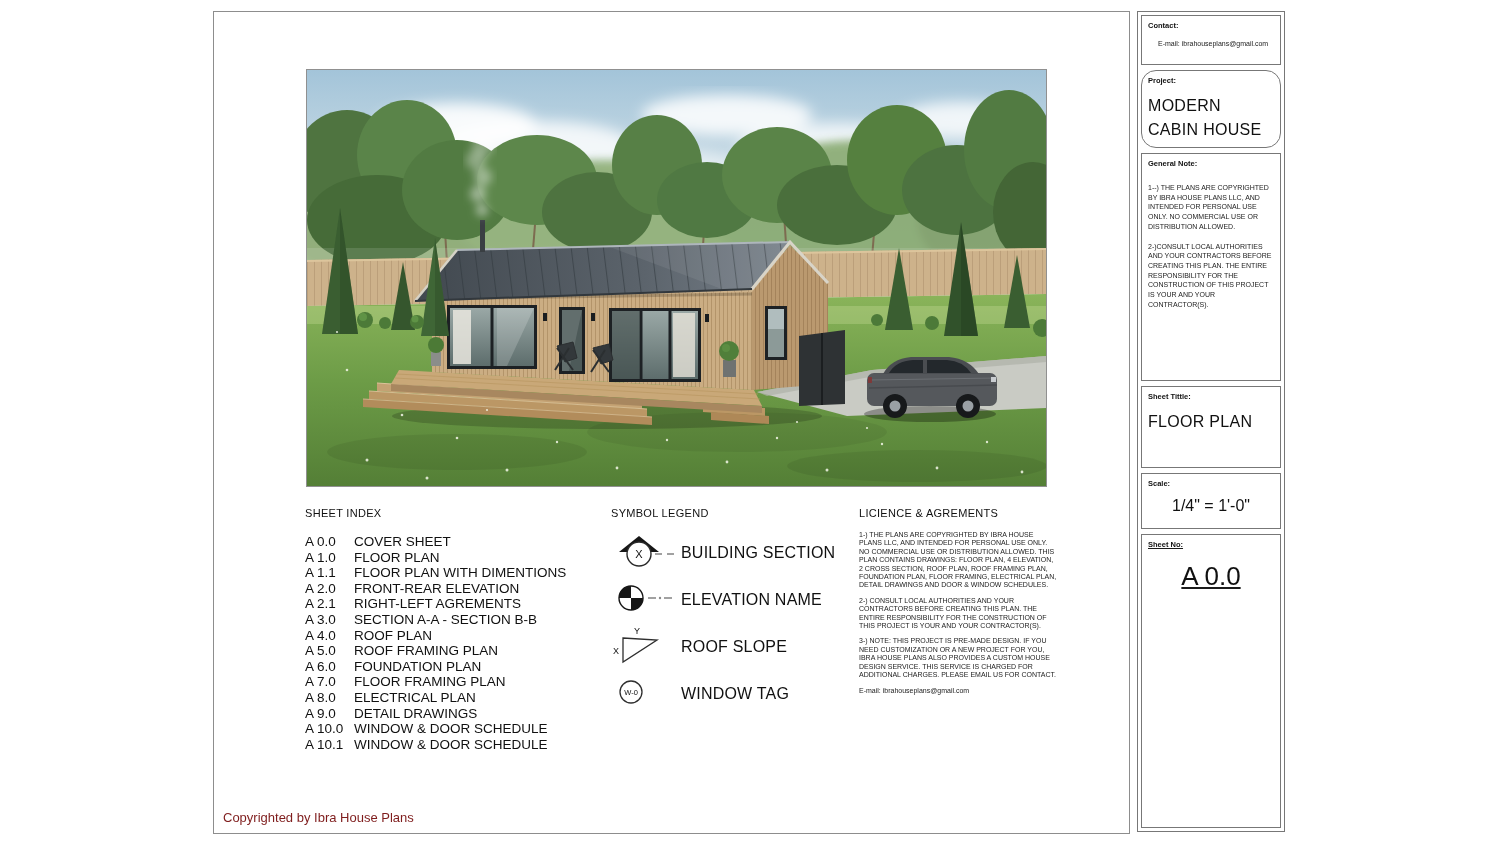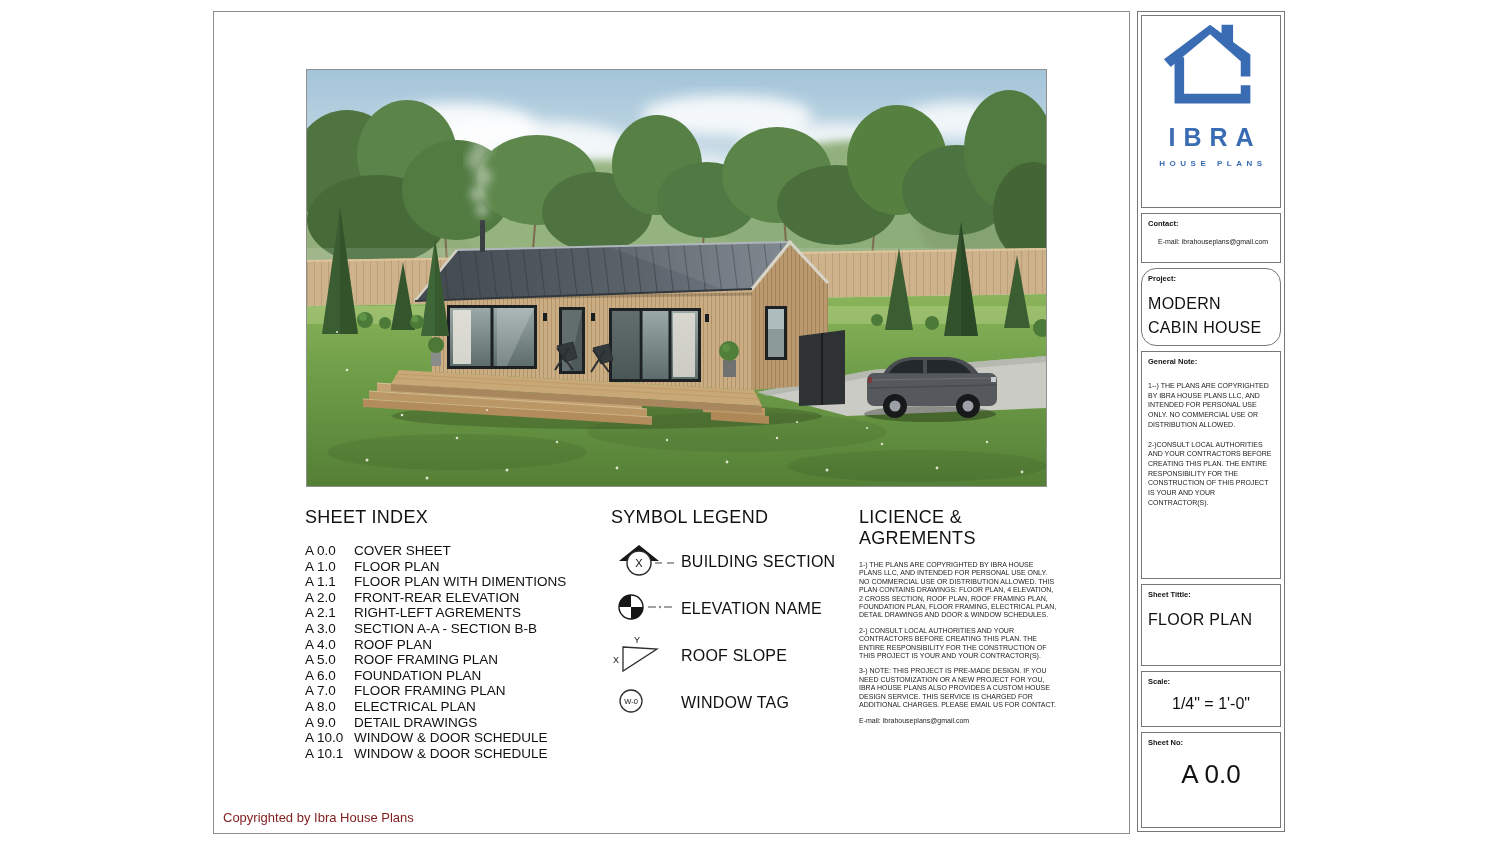--- a/index.html
+++ b/index.html
@@ -3,21 +3,21 @@
 <meta charset="utf-8">
 <style>
   html,body{margin:0;padding:0;background:#fff;}
   body{width:1500px;height:844px;position:relative;overflow:hidden;
        font-family:"Liberation Sans","DejaVu Sans",sans-serif;color:#1b1b1b;}
   .page{position:absolute;left:213px;top:11px;width:915px;height:821px;
         border:1px solid #8d8d8d;background:#fff;}
   .hero{position:absolute;left:92px;top:57px;width:739px;height:416px;
         border:1px solid #909090;overflow:hidden;}
   .hero svg{display:block;}
-  h2.colhead{font-size:18px;font-weight:400;letter-spacing:.3px;margin:0;color:#111;}
+  h2.colhead{font-size:11px;font-weight:400;letter-spacing:.3px;margin:0;color:#111;}
   
   .sheet-index{position:absolute;left:91px;top:495px;width:290px;}
   .idx-list{margin-top:15px;}
   .idx-row{display:flex;font-size:13.5px;line-height:15.6px;color:#111;}
   .idx-code{width:49px;flex:none;}
   
   .legend{position:absolute;left:397px;top:495px;width:235px;}
   .leg-rows{margin-top:13px;}
   .leg-row{display:flex;align-items:center;height:41px;margin-bottom:6px;}
   .leg-icon{width:70px;flex:none;}
@@ -41,21 +41,21 @@
   .contact-email{font-size:7px;margin:10px 0 0 10px;color:#222;}
   .box-project{height:78px;flex:none;border-radius:15px;}
   .project-name{font-size:16px;letter-spacing:.3px;line-height:24px;margin-top:9px;color:#111;}
   .box-note{height:228px;flex:none;}
   .box-note p{font-size:7px;line-height:9.7px;margin:0 0 10px 0;color:#222;}
   .box-note .note-body{margin-top:15px;}
   .box-title{height:82px;flex:none;}
   .sheet-title-val{font-size:16px;letter-spacing:.3px;margin-top:12px;color:#111;}
   .box-scale{height:56px;flex:none;}
   .scale-val{font-size:16px;text-align:center;margin-top:9px;color:#111;}
-  .box-no{flex:1;}
+  .box-no{flex:1;text-decoration:underline;}
   .sheetno-val{font-size:26px;text-align:center;margin-top:12px;color:#111;}
 </style>
 </head>
 <body>
 
 <div class="page">
 
   <div class="hero">
     <svg width="739" height="416" viewBox="0 0 739 416">
       <defs>
@@ -459,31 +459,20 @@
       <p>3-) NOTE: THIS PROJECT IS PRE-MADE DESIGN. IF YOU NEED CUSTOMIZATION OR A NEW PROJECT FOR YOU, IBRA HOUSE PLANS ALSO PROVIDES A CUSTOM HOUSE DESIGN SERVICE. THIS SERVICE IS CHARGED FOR ADDITIONAL CHARGES. PLEASE EMAIL US FOR CONTACT.</p>
       <p>E-mail: ibrahouseplans@gmail.com</p>
     </div>
   </div>
 
   <div class="footer">Copyrighted by Ibra House Plans</div>
 </div>
 
 <div class="tb">
 
-  <div class="box box-logo">
-    <svg width="96" height="90" viewBox="0 0 100 92">
-      <g fill="#3a6cb4">
-        <polygon points="49,3 1,39 8,47 49,13"></polygon>
-        <polygon points="49,3 61,12 61,3 73,3 73,21 91,34 91,57 81,57 81,41 49,13"></polygon>
-        <polygon points="12,37 12,85 91,85 91,66 81,66 81,75 22,75 22,37"></polygon>
-      </g>
-    </svg>
-    <div class="brand-name">IBRA</div>
-    <div class="brand-tag">HOUSE PLANS</div>
-  </div>
 
   <div class="box box-contact">
     <div class="lbl">Contact:</div>
     <div class="contact-email">E-mail: ibrahouseplans@gmail.com</div>
   </div>
 
   <div class="box box-project">
     <div class="lbl">Project:</div>
     <div class="project-name">MODERN CABIN HOUSE</div>
   </div>

